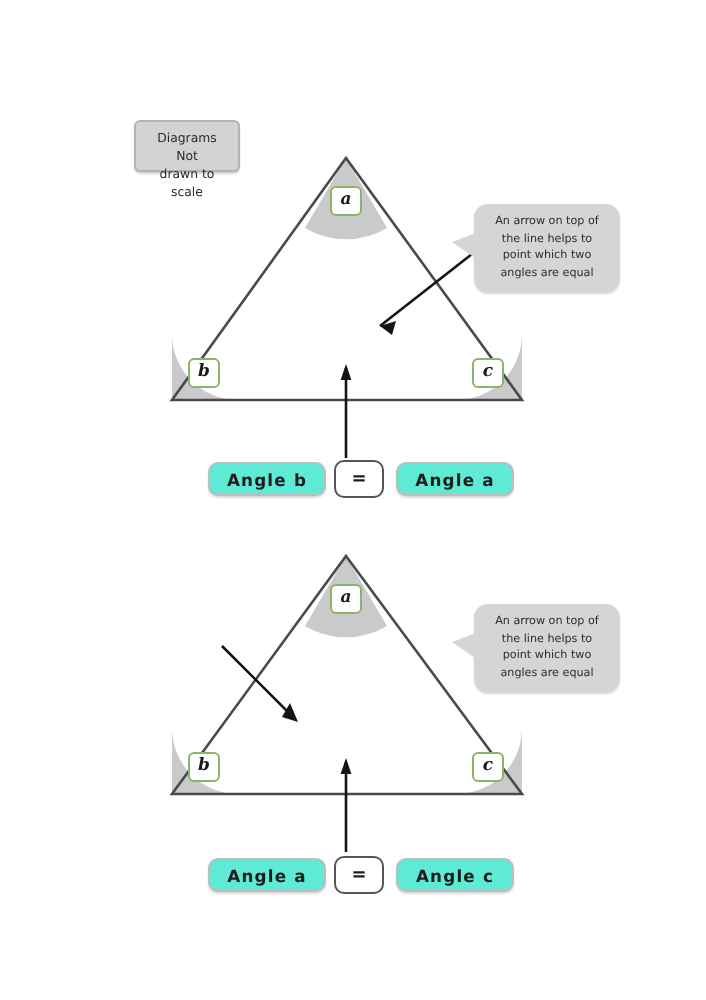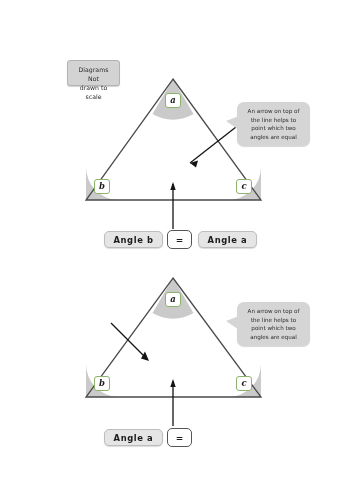--- a/index.html
+++ b/index.html
@@ -84,21 +84,21 @@
     font-style: italic;
     font-weight: bold;
     font-size: 8.5px;
     color: #1a1a1a;
     box-sizing: border-box;
   }
 
   
   .pill {
     position: absolute;
-    background: #e5e5e5;
+    background: #5eead4;
     border: 1px solid #bdbdbd;
     border-radius: 5px;
     height: 17px;
     line-height: 16px;
     text-align: center;
     font-family: "DejaVu Sans", sans-serif;
     font-size: 8.4px;
     font-weight: bold;
     letter-spacing: 0.6px;
     color: #1c1c1c;
@@ -192,14 +192,15 @@
   <div class="bubble" style="left:237px; top:302px; width:73px;">
     <div>An arrow on top of</div>
     <div>the line helps to</div>
     <div>point which two</div>
     <div>angles are equal</div>
   </div>
   <div class="bubble-tail" style="left:226px; top:316px;"></div>
 
   <div class="pill" style="left:104px; top:429px; width:59px;">Angle  a</div>
   <div class="pill-eq" style="left:167px; top:428px;">=</div>
+  <div class="pill" style="left:198px; top:429px; width:59px;">Angle  c</div>
 
 </div>
 
 </body></html>

